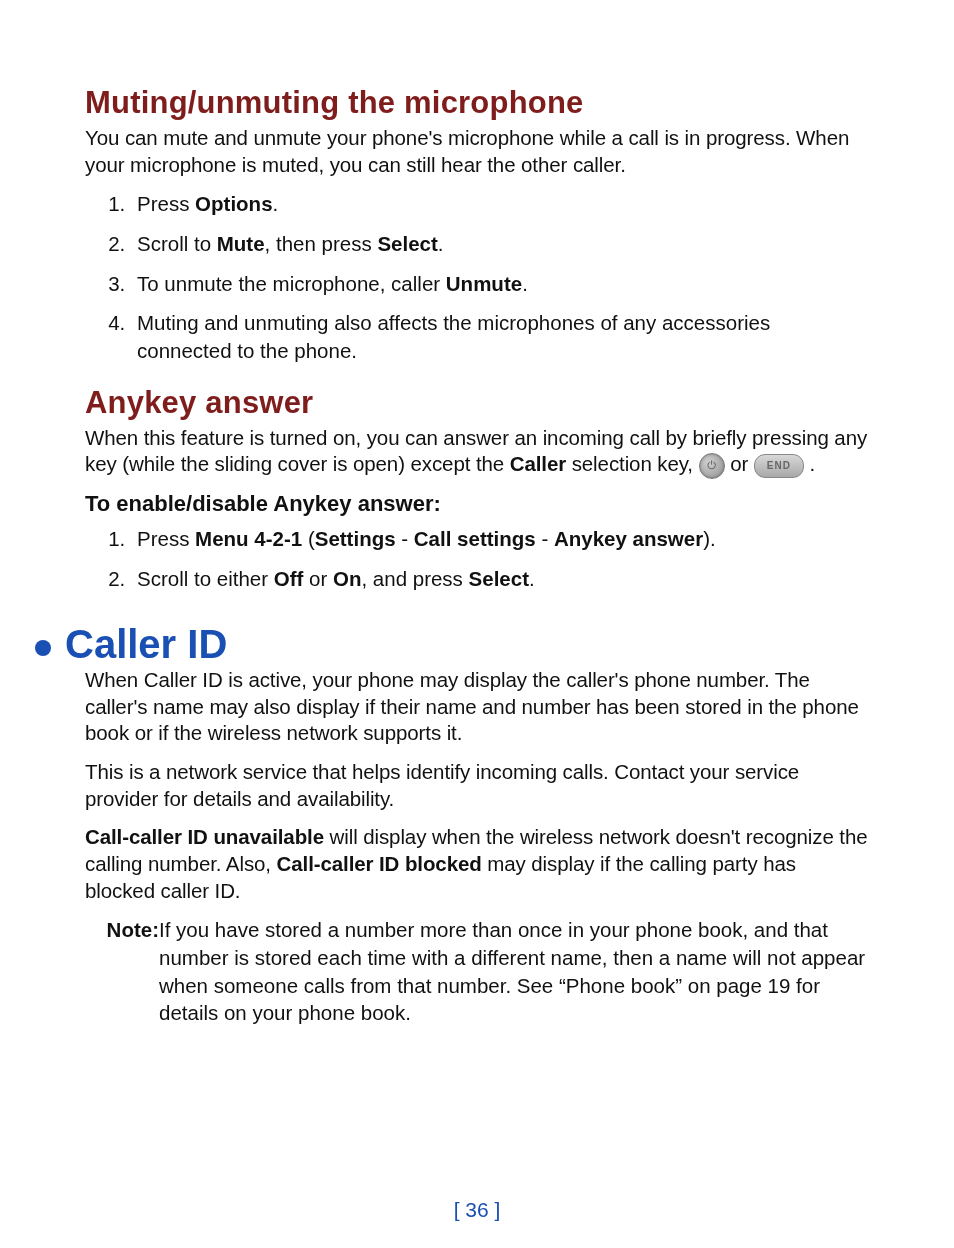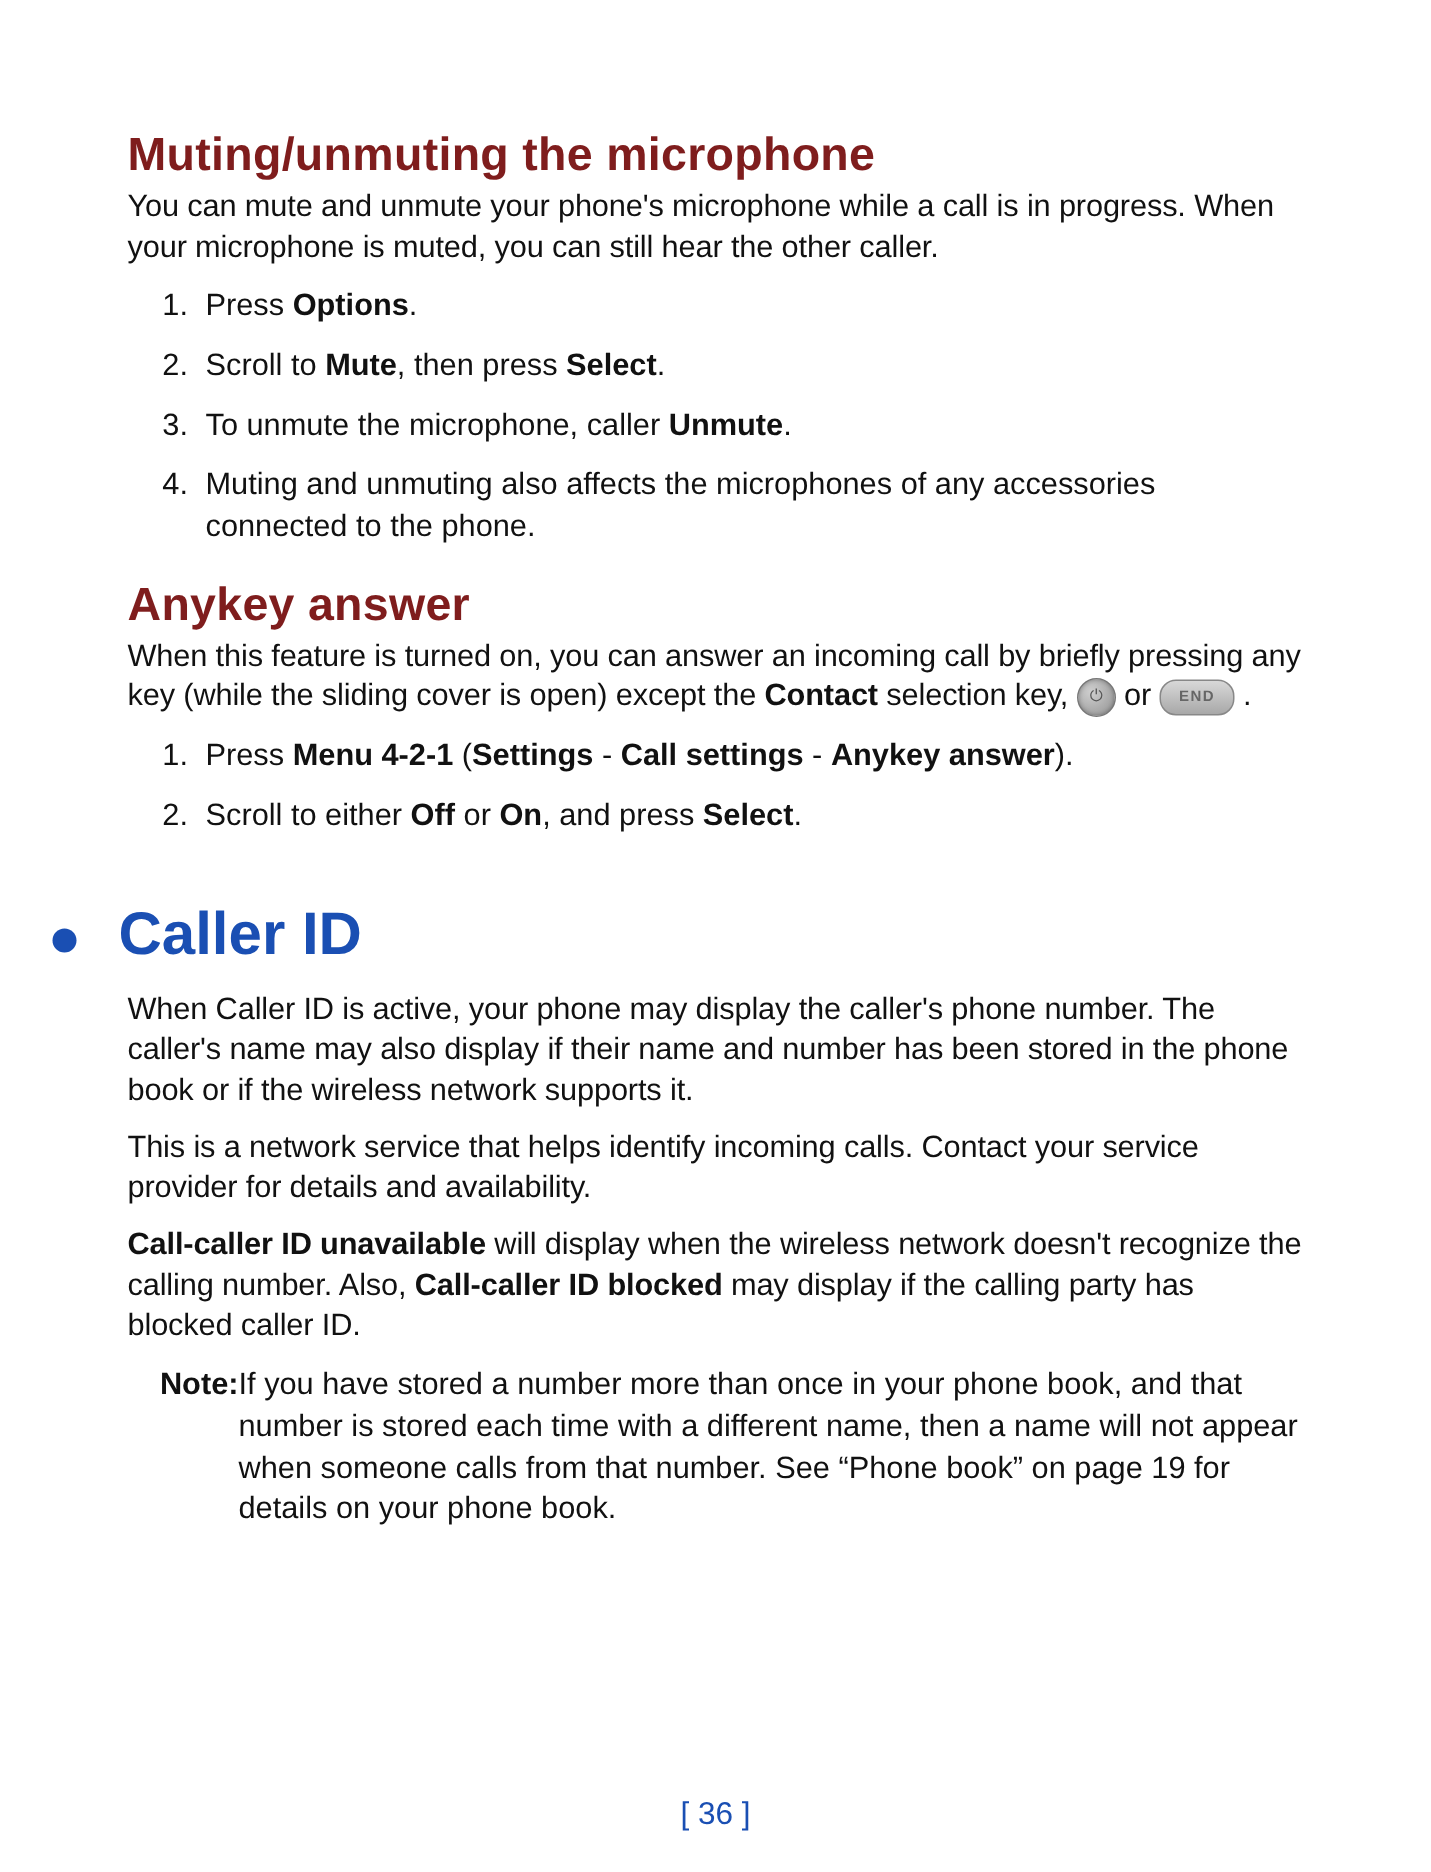--- a/index.html
+++ b/index.html
@@ -59,21 +59,21 @@
     height: 16px;
     border-radius: 50%;
     background: #1a4fb3;
     flex: none;
     margin-top: 6px;
   }
   h1.topic {
     color: #1a4fb3;
     font-size: 40px;
     font-weight: 700;
-    margin: 14px;
+    margin: 0;
     font-stretch: semi-condensed;
   }
   .indent-block {
     margin-left: 0;
   }
   .note-row {
     display: flex;
     font-size: 20.5px;
     line-height: 1.35;
     margin-top: 6px;
@@ -145,27 +145,28 @@
     <li>
       <span>To unmute the microphone, caller </span><span class="bold">Unmute</span><span>.</span>
     </li>
     <li>
       <span>Muting and unmuting also affects the microphones of any accessories connected to the phone.</span>
     </li>
   </ol>
 
   <h2 class="section">Anykey answer</h2>
   <p class="body-text">
-    <span>When this feature is turned on, you can answer an incoming call by briefly pressing any key (while the sliding cover is open) except the </span><span class="bold">Contact</span><span> selection key, </span>
+    <span>When this feature is turned on, you can answer an incoming call by briefly pressing any key (while the sliding cover is open) except the </span><span class="bold">Caller</span><span> selection key, </span>
     <span class="icon-inline">⏻</span>
     <span> or </span>
     <span class="end-key">END</span>
     <span> .</span>
   </p>
 
+  <h3 class="subsection">To enable/disable Anykey answer:</h3>
   <ol class="steps">
     <li>
       <span>Press </span><span class="bold">Menu 4-2-1</span><span> (</span><span class="bold">Settings</span><span> - </span><span class="bold">Call settings</span><span> - </span><span class="bold">Anykey answer</span><span>).</span>
     </li>
     <li>
       <span>Scroll to either </span><span class="bold">Off</span><span> or </span><span class="bold">On</span><span>, and press </span><span class="bold">Select</span><span>.</span>
     </li>
   </ol>
 
   <div class="bullet-heading-row">

